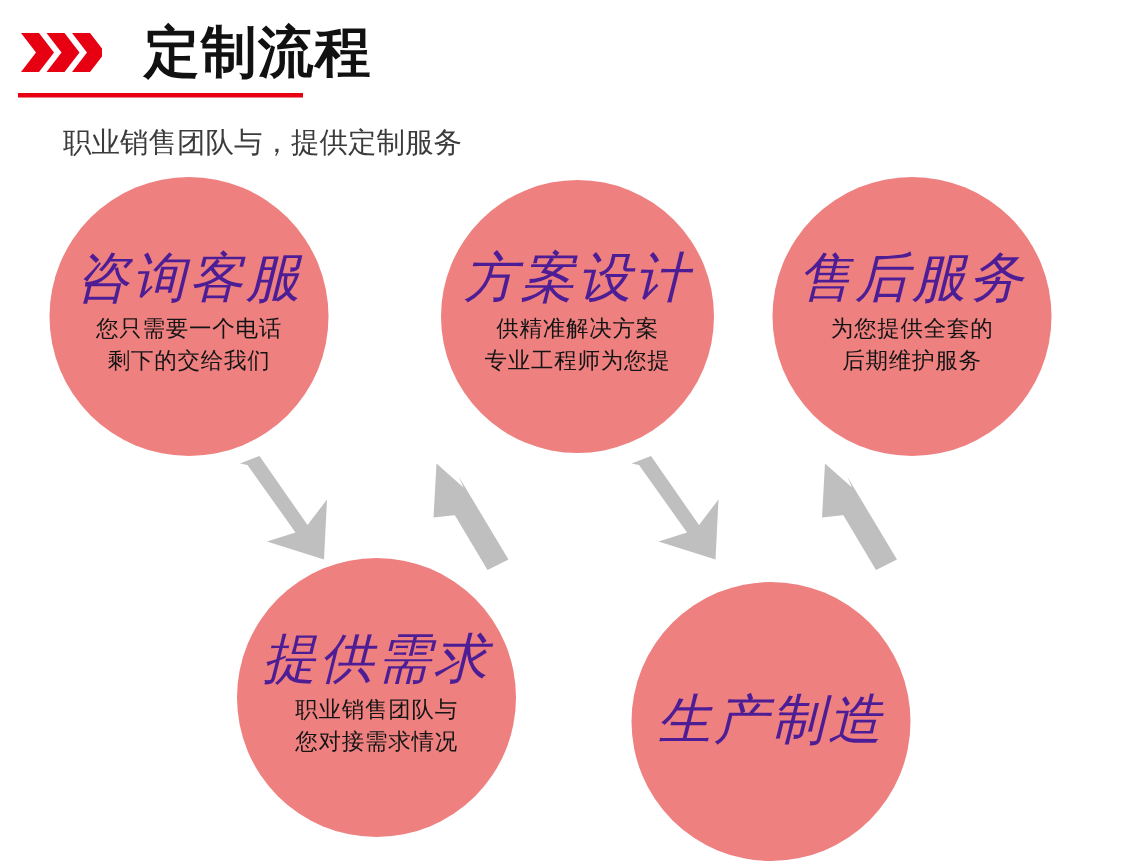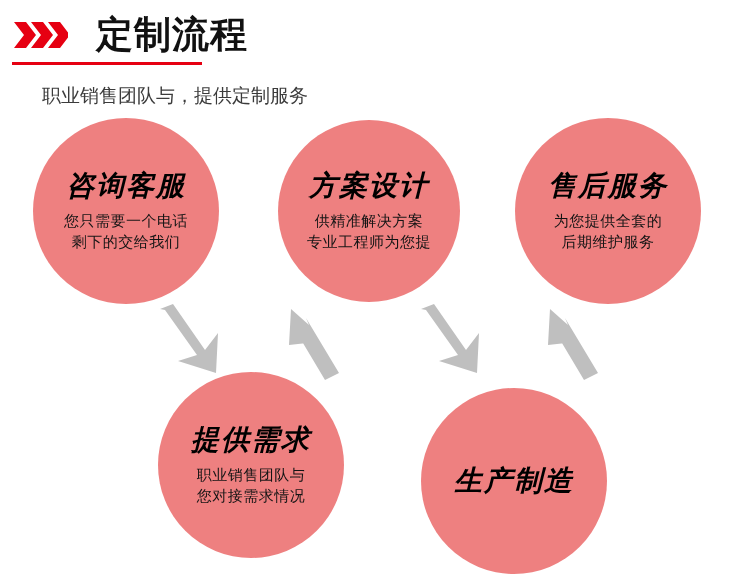--- a/index.html
+++ b/index.html
@@ -44,42 +44,42 @@
     border-radius:50%;
     background:#ee8080;
     display:flex;
     flex-direction:column;
     align-items:center;
     justify-content:center;
     box-sizing:border-box;
     text-align:center;
   }
   .circle .c-title{
-    font-size:28px;
+    font-size:36px;
     line-height:32px;
-    font-weight:700;
-    color:#000000;
+    font-weight:400;
+    color:#4c1d95;
     letter-spacing:2px;
     white-space:nowrap;
     font-family:"DejaVu Serif","Liberation Serif",serif;
     font-style:italic;
   }
   .circle .c-desc{
     margin-top:8px;
     font-size:15px;
     line-height:21px;
     color:#141414;
-    font-family:Liberation Sans, sans-serif;
+    font-family:Liberation Serif, serif;
     letter-spacing:0.5px;
   }
   .circle .c-desc span{display:block;white-space:nowrap;}
 
   
   #circle-0{left:33px;  top:118px; width:186px;height:186px;}
-  #circle-1{left:278px; top:120px; width:182px;height:182px;}
+  #circle-1{left:294px; top:120px; width:182px;height:182px;}
   #circle-2{left:515px; top:118px; width:186px;height:186px;}
   #circle-3{left:158px; top:372px; width:186px;height:186px;}
   #circle-4{left:421px; top:388px; width:186px;height:186px;}
 
   
   .arrow{position:absolute;}
   .arrow svg{display:block;overflow:visible;}
   #arrow-0{left:156px;top:303px;width:70px;height:74px;}
   #arrow-1{left:287px;top:305px;width:70px;height:78px;}
   #arrow-2{left:417px;top:303px;width:70px;height:74px;}

